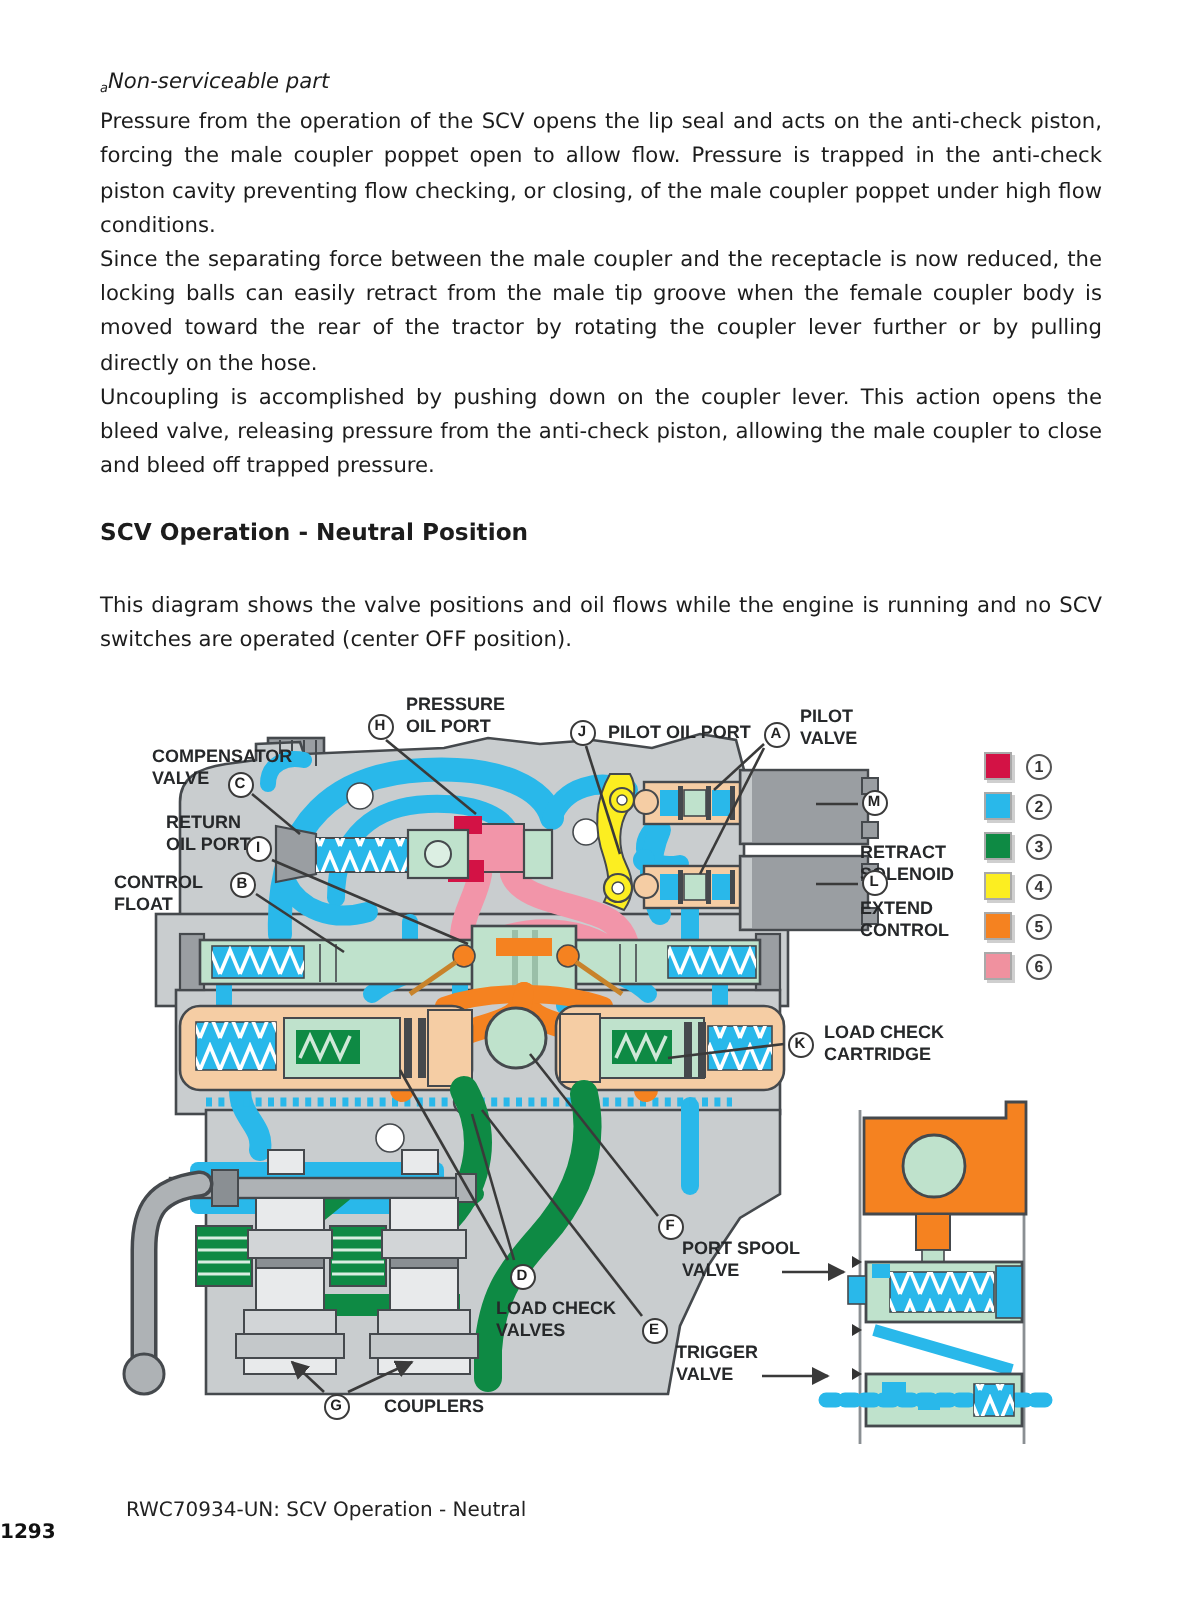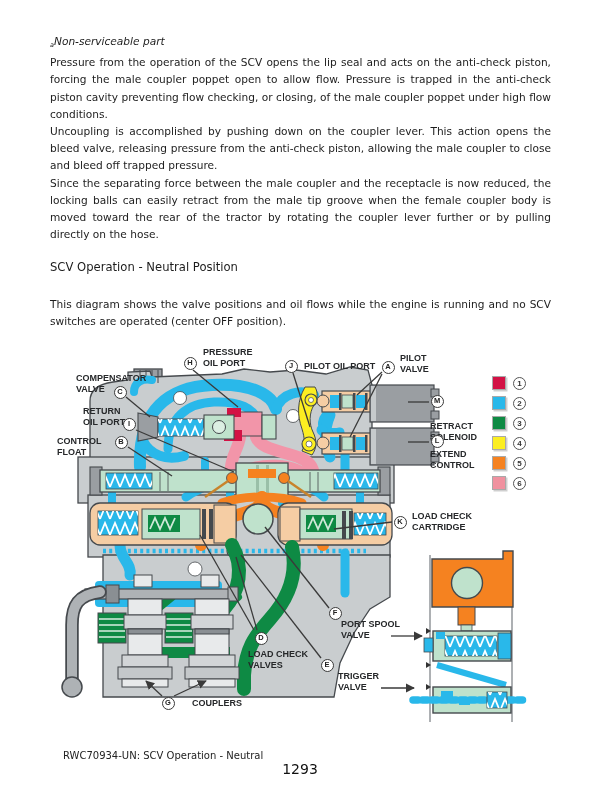--- a/index.html
+++ b/index.html
@@ -4,51 +4,51 @@
 <style>
   html,body{margin:0;padding:0;background:#ffffff;}
   #page{position:relative;width:600px;height:806px;background:#fff;overflow:hidden;
         font-family:"DejaVu Sans",sans-serif;color:#1c1c1c;}
   
   #text-block{position:absolute;left:50px;top:33px;width:501px;
               font-size:10.6px;line-height:17.2px;}
   #text-block p{margin:0;text-align:justify;}
   .footnote{font-style:italic;text-align:left !important;}
   .fn-marker{font-size:6.5px;font-style:italic;vertical-align:-2px;letter-spacing:0;}
-  .heading{font-weight:normal;font-size:11.6px;margin:16px 0 19px 0 !important;text-align:left !important;}
+  .heading{font-weight:bold;font-size:11.6px;margin:16px 0 19px 0 !important;text-align:left !important;}
   
   #diagram{position:absolute;left:0;top:345px;width:600px;height:390px;}
   #diagram svg{position:absolute;left:0;top:0;}
   .dlabel{position:absolute;font-family:"Liberation Sans",sans-serif;font-weight:bold;
           font-size:9px;line-height:11px;color:#26282a;white-space:pre-line;}
   .circ{position:absolute;width:13px;height:13px;box-sizing:border-box;border:1.4px solid #3a3a3a;
         border-radius:50%;background:#fff;font-family:"Liberation Sans",sans-serif;
         font-weight:bold;font-size:7.5px;line-height:10.5px;text-align:center;color:#222;}
   
   .legend{position:absolute;left:492px;top:28px;}
   .lrow{display:flex;align-items:center;height:20px;}
   .lsw{width:12px;height:12px;border:1px solid #a9a9a9;box-shadow:1.5px 1.5px 0 #cfcfcf;}
   .lcirc{width:13px;height:13px;box-sizing:border-box;margin-left:7px;border:1.3px solid #555;
          border-radius:50%;background:#fff;font-family:"Liberation Sans",sans-serif;
          font-weight:bold;font-size:8px;line-height:11px;text-align:center;color:#333;}
   
   #caption{position:absolute;left:63px;top:730px;font-size:10px;color:#222;margin-top:20px;}
-  #pagenum{position:absolute;left:0;top:761px;width:100%;text-align:center;
-           font-weight:normal;font-size:14px;color:#111;}
+  #pagenum{position:absolute;left:0;top:761px;width:100%;text-align:left;
+           font-weight:bold;font-size:10px;color:#111;}
 </style>
 </head>
 <body>
 
 <div id="page">
 
   <div id="text-block">
     <p class="footnote"><span class="fn-marker">a</span><span>Non-serviceable part</span></p>
     <p>Pressure from the operation of the SCV opens the lip seal and acts on the anti-check piston, forcing the male coupler poppet open to allow flow. Pressure is trapped in the anti-check piston cavity preventing flow checking, or closing, of the male coupler poppet under high flow conditions.</p>
+    <p>Since the separating force between the male coupler and the receptacle is now reduced, the locking balls can easily retract from the male tip groove when the female coupler body is moved toward the rear of the tractor by rotating the coupler lever further or by pulling directly on the hose.</p>
     <p>Uncoupling is accomplished by pushing down on the coupler lever. This action opens the bleed valve, releasing pressure from the anti-check piston, allowing the male coupler to close and bleed off trapped pressure.</p>
-    <p>Since the separating force between the male coupler and the receptacle is now reduced, the locking balls can easily retract from the male tip groove when the female coupler body is moved toward the rear of the tractor by rotating the coupler lever further or by pulling directly on the hose.</p>
     <p class="heading">SCV Operation - Neutral Position</p>
     <p>This diagram shows the valve positions and oil flows while the engine is running and no SCV switches are operated (center OFF position).</p>
   </div>
 
   <div id="diagram">
     <svg width="600" height="390" viewBox="0 0 600 390">
       <defs>
         <pattern id="zz" width="10" height="16" patternUnits="userSpaceOnUse">
           <path d="M0,14 L5,2 L10,14" stroke="#ffffff" stroke-width="1.8" fill="none"></path>
         </pattern>

